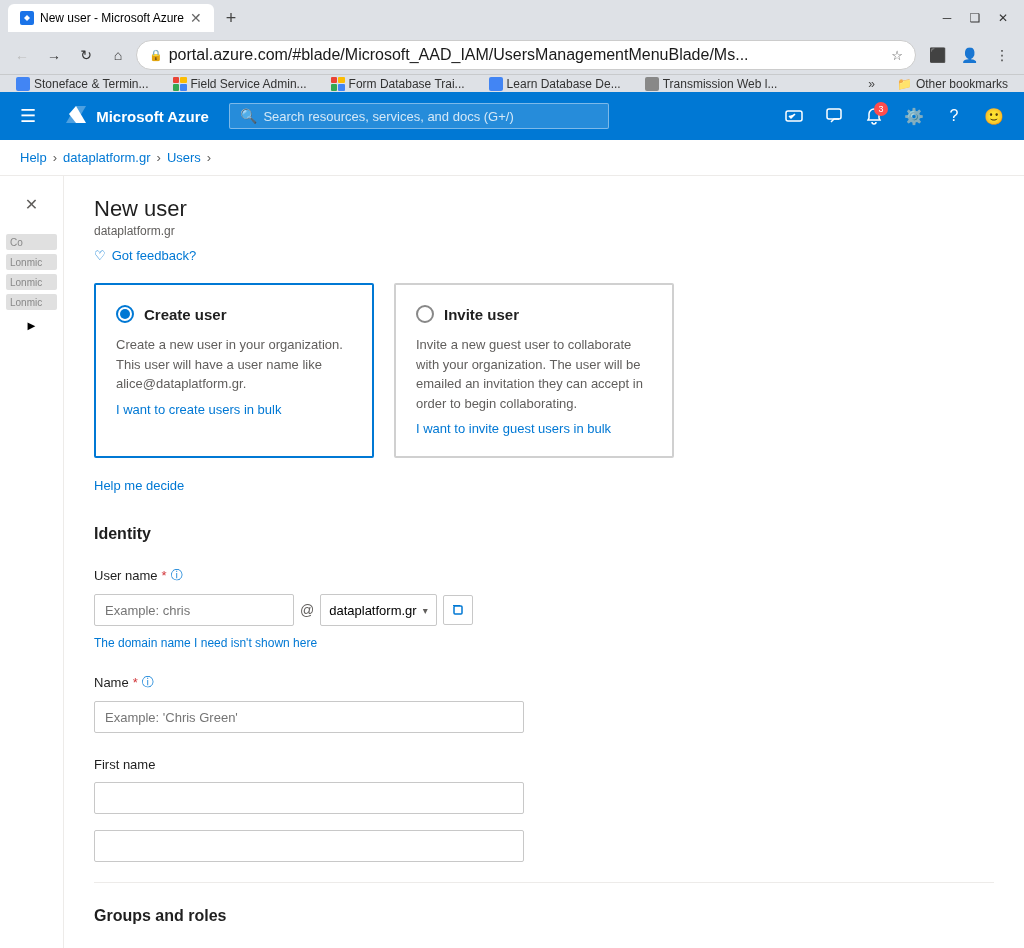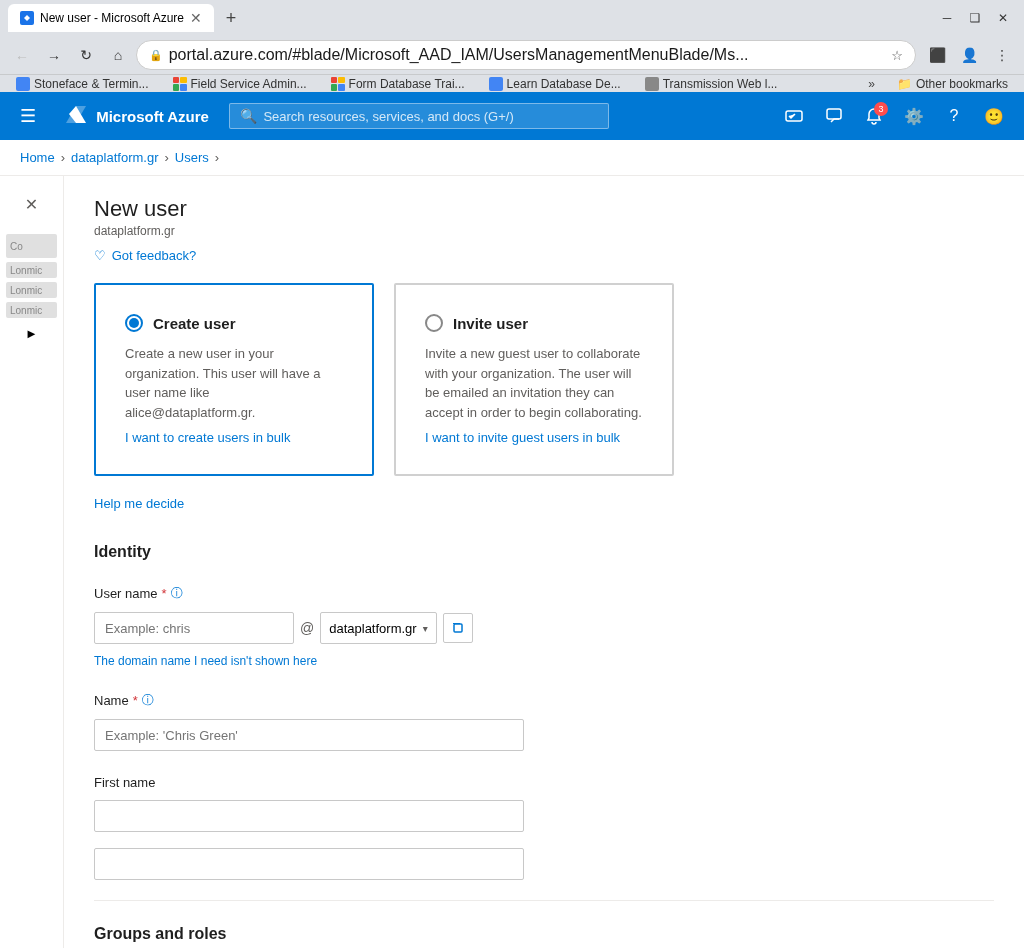--- a/index.html
+++ b/index.html
@@ -70,21 +70,21 @@
 
     
     .page-header { margin-bottom: 8px; }
     .page-title { font-size: 22px; font-weight: 400; color: #1f1f1f; margin-bottom: 2px; }
     .page-subtitle { font-size: 12px; color: #605e5c; }
     .feedback-row { display: flex; align-items: center; gap: 6px; color: #0078d4; font-size: 13px; cursor: pointer; margin-top: 10px; margin-bottom: 20px; }
     .heart-icon { color: #0078d4; }
 
     
     .options-row { display: flex; gap: 20px; margin-bottom: 20px; }
-    .option-card { border: 2px solid #d0d0d0; border-radius: 2px; padding: 29px; width: 280px; cursor: pointer; }
+    .option-card { border: 2px solid #d0d0d0; border-radius: 2px; padding: 20px; width: 280px; cursor: pointer; }
     .option-card.selected { border-color: #0078d4; }
     .option-header { display: flex; align-items: center; gap: 10px; margin-bottom: 12px; }
     .radio-btn { width: 18px; height: 18px; border-radius: 50%; border: 2px solid #0078d4; display: flex; align-items: center; justify-content: center; flex-shrink: 0; }
     .radio-btn.checked::after { content: ''; width: 10px; height: 10px; background: #0078d4; border-radius: 50%; }
     .radio-btn.unchecked { border-color: #888; }
     .option-title { font-size: 15px; font-weight: 600; color: #1f1f1f; }
     .option-desc { font-size: 13px; color: #605e5c; line-height: 1.5; margin-bottom: 8px; }
     .option-link { color: #0078d4; font-size: 13px; cursor: pointer; text-decoration: none; }
 
     .help-link { color: #0078d4; font-size: 13px; cursor: pointer; margin-bottom: 24px; display: inline-block; }
@@ -237,34 +237,34 @@
             </svg>
           <div class="badge">3</div>
         </div>
         <div class="topnav-icon">⚙️</div>
         <div class="topnav-icon">?</div>
         <div class="topnav-icon">🙂</div>
       </div>
     </div>
 
     <div class="breadcrumb-bar">
-      <a class="breadcrumb-link">Home</a>
+      <a class="breadcrumb-link">Help</a>
       <span class="breadcrumb-sep">›</span>
       <a class="breadcrumb-link">dataplatform.gr</a>
       <span class="breadcrumb-sep">›</span>
       <a class="breadcrumb-link">Users</a>
       <span class="breadcrumb-sep">›</span>
     </div>
 
     <div class="content-area">
 
       <div class="left-sidebar">
         <div class="sidebar-close">✕</div>
         <div style="width:100%;display:flex;flex-direction:column;gap:4px;margin-top:10px;padding:0 6px;">
-          <div style="background:#e0e0e0;height:24px;border-radius:2px;width:100%;font-size:10px;color:#888;display:flex;align-items:center;padding:0 4px;">Co</div>
+          <div style="background:#e0e0e0;height:16px;border-radius:2px;width:100%;font-size:10px;color:#888;display:flex;align-items:center;padding:0 4px;">Co</div>
           <div style="background:#e0e0e0;height:16px;border-radius:2px;width:100%;font-size:10px;color:#888;display:flex;align-items:center;padding:0 4px;">Lonmic</div>
           <div style="background:#e0e0e0;height:16px;border-radius:2px;width:100%;font-size:10px;color:#888;display:flex;align-items:center;padding:0 4px;">Lonmic</div>
           <div style="background:#e0e0e0;height:16px;border-radius:2px;width:100%;font-size:10px;color:#888;display:flex;align-items:center;padding:0 4px;">Lonmic</div>
           <div style="text-align:center;padding-top:4px;">►</div>
         </div>
       </div>
 
       <div style="flex:1;display:flex;flex-direction:column;">
         <div class="main-content">
           

